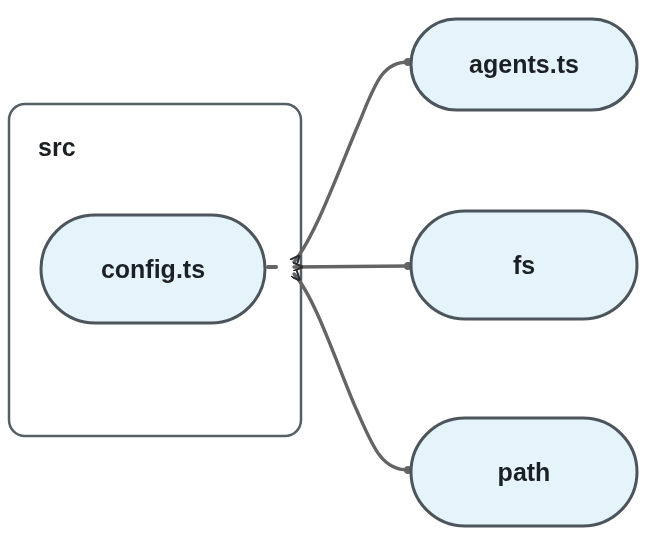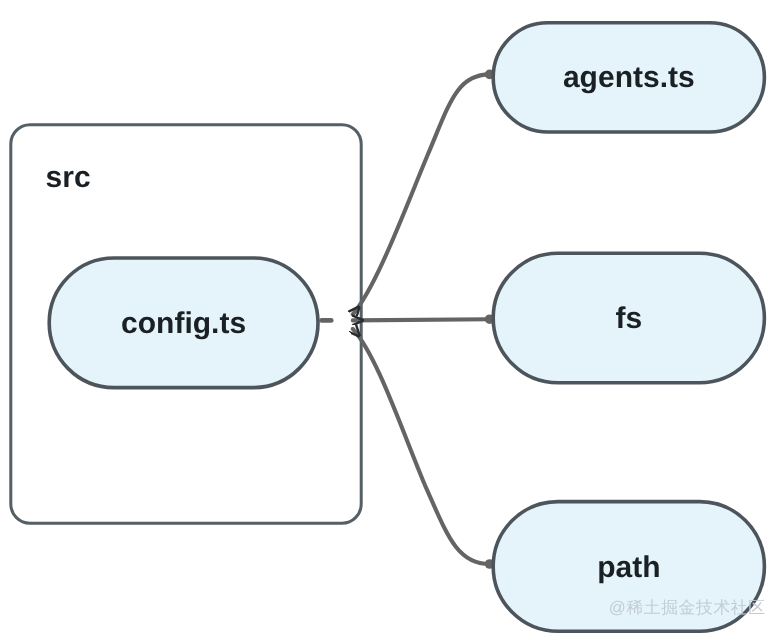--- a/index.html
+++ b/index.html
@@ -100,15 +100,14 @@
       <text class="node-label big" x="524" y="267">fs</text>
     </g>
 
     <g>
       <rect x="411" y="418" width="226" height="108" rx="54" ry="54" fill="#e5f3fb" stroke="#4d555c" stroke-width="3"></rect>
       <text class="node-label big" x="524" y="474">path</text>
     </g>
 
   </svg>
 
-  <div class="watermark">@稀土掘金技术社区</div>
 
 </div>
 
 </body></html>

